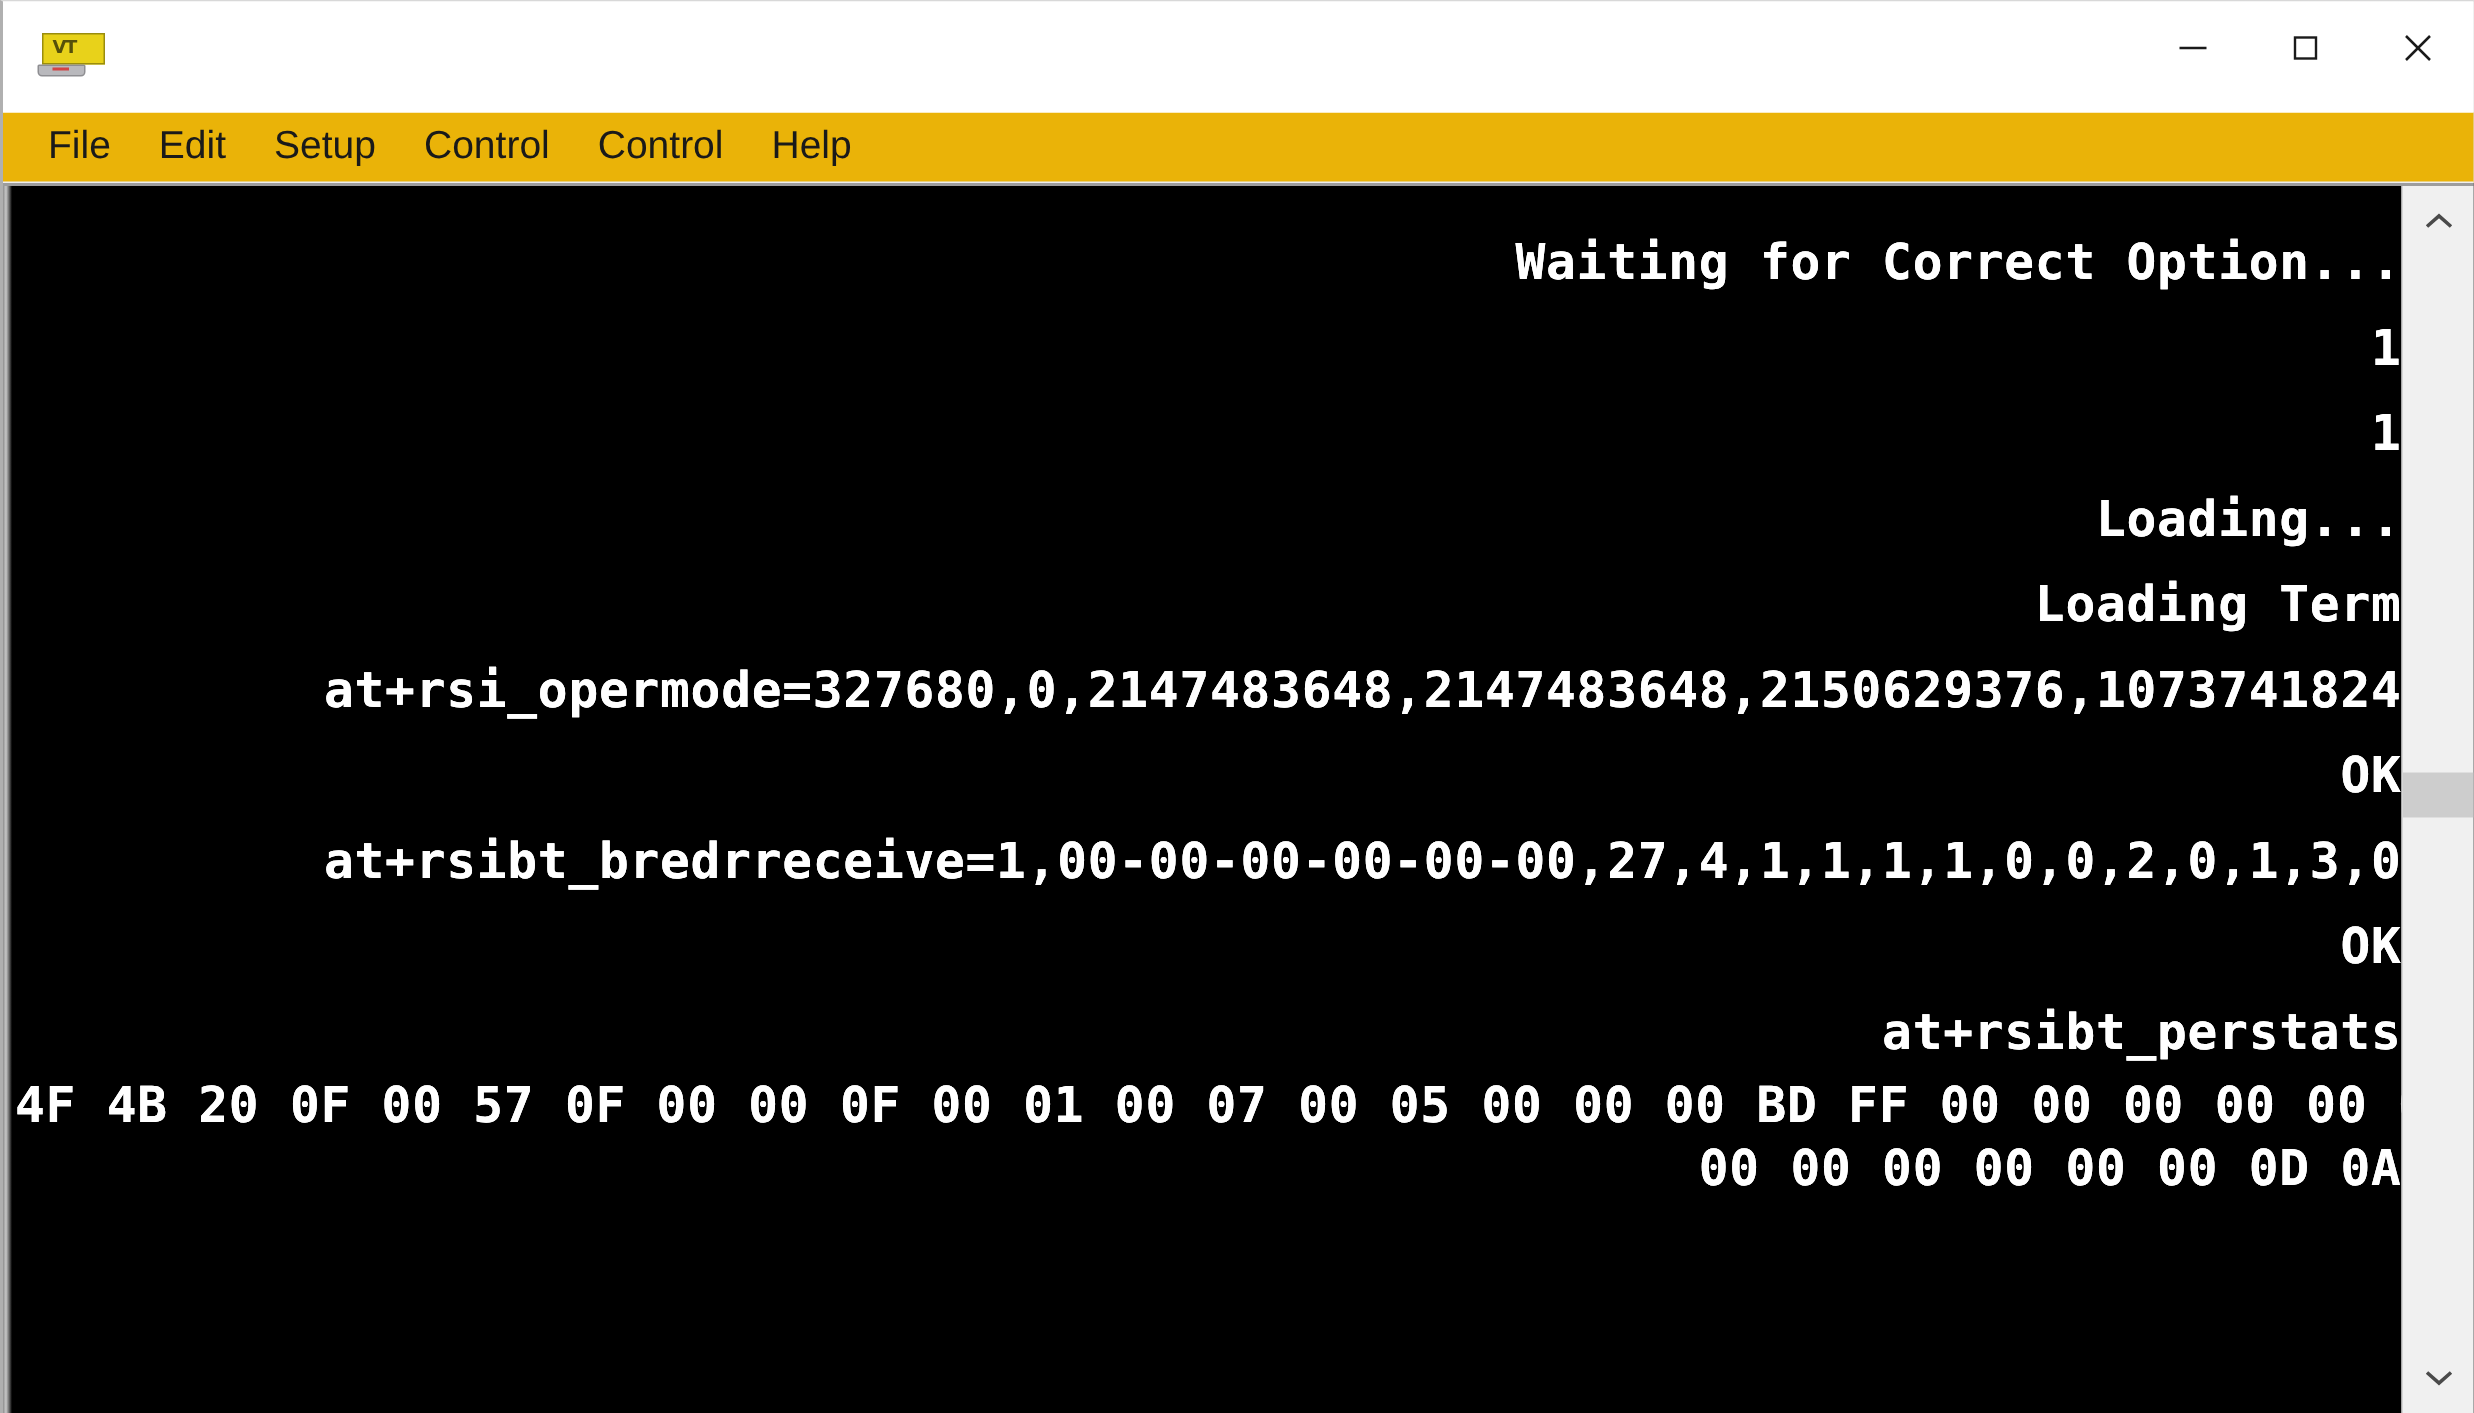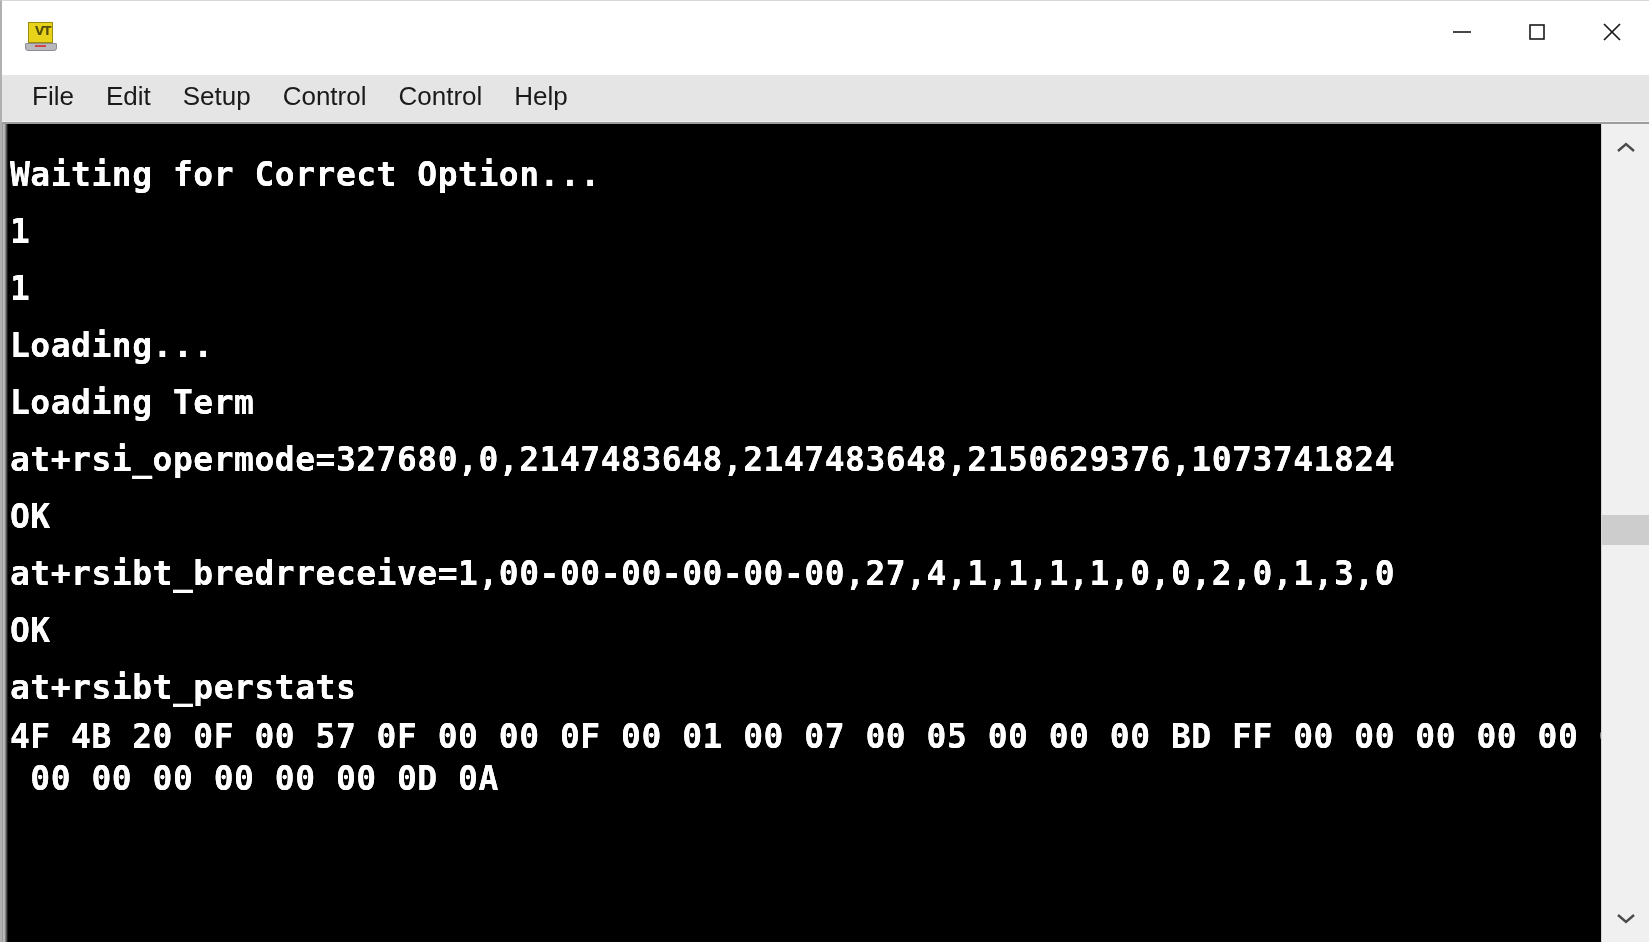--- a/index.html
+++ b/index.html
@@ -41,21 +41,21 @@
     height: 36px;
     margin-left: 22px;
     margin-right: 14px;
     position: relative;
     flex: 0 0 auto;
   }
   
   .icon-screen {
     position: absolute;
     left: 4px; top: 2px;
-    width: 25px; height: 21px;
+    width: 42px; height: 21px;
     background: #e8d21a;
     border: 1px solid #9a8d0d;
   }
   .icon-vt {
     position: absolute;
     left: 6px; top: 2px;
     font-family: "DejaVu Sans", sans-serif;
     font-size: 12px;
     font-weight: bold;
     color: #55500a;
@@ -101,21 +101,21 @@
     background: transparent;
     border: none;
     cursor: default;
   }
   .winbtn svg { display: block; }
 
   
   #menubar {
     height: 47px;
     min-height: 47px;
-    background: #e5e5e5;
+    background: #eab308;
     display: flex;
     align-items: center;
     padding-left: 14px;
     border-bottom: 1px solid #efefef;
   }
   .menu-item {
     font-family: "Liberation Sans", sans-serif;
     font-size: 26px;
     color: #1a1a1a;
     padding: 2px 16px 6px 16px;
@@ -124,20 +124,21 @@
   }
 
   
   #terminal-area {
     flex: 1 1 auto;
     display: flex;
     position: relative;
     background: #000000;
     border-top: 2px solid #9d9d9d;
     overflow: hidden;
+    text-align: right;
   }
   #terminal-left-edge {
     width: 6px;
     min-width: 6px;
     background: linear-gradient(to right, #8e8e8e 0px, #c9c9c9 2px, #6d6d6d 4px, #000 6px);
   }
   #terminal {
     flex: 1 1 auto;
     background: #000000;
     position: relative;

